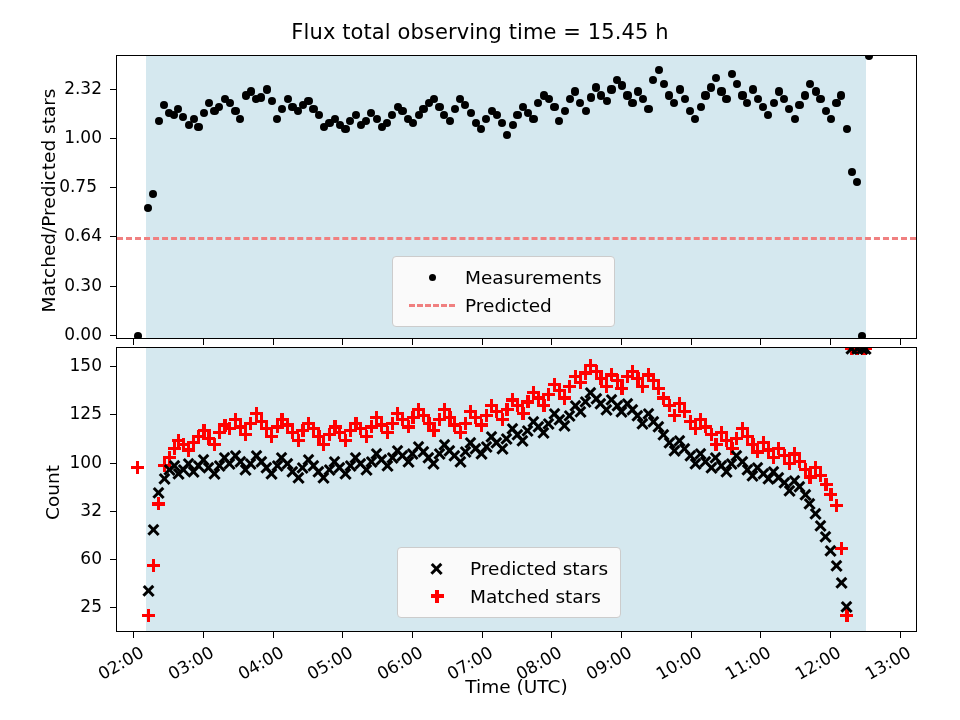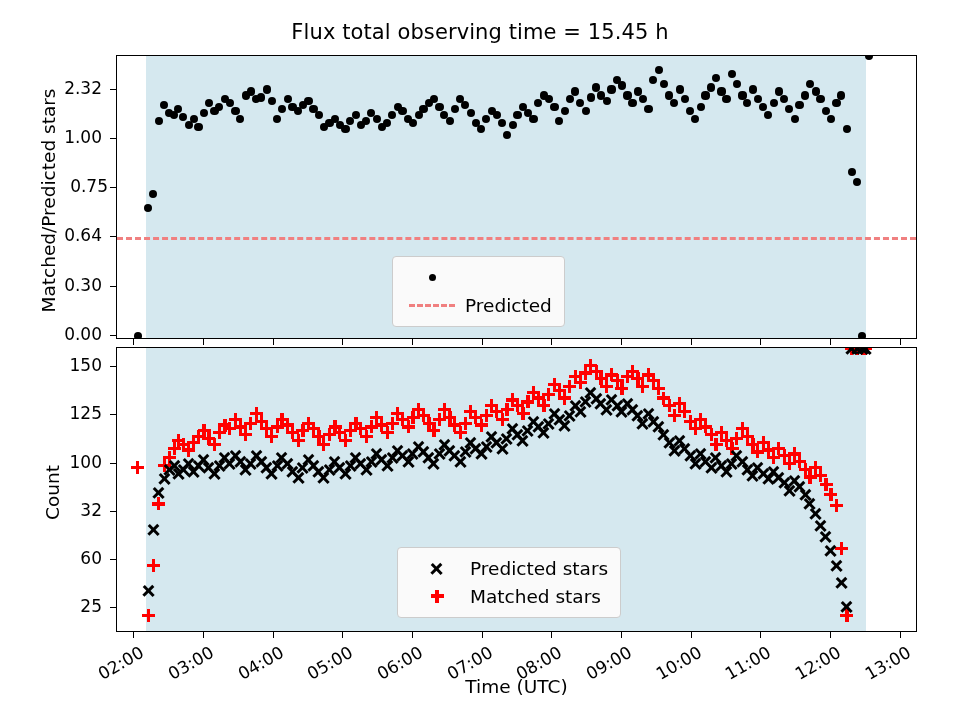--- a/index.html
+++ b/index.html
@@ -648,21 +648,21 @@
   </div>
 
   <div id="ticks-layer">
       <div class="ytick-mark" style="left: 110px; top: 335.056px;"></div>
       <div class="ytick-label" style="left: 42px; top: 326.056px;">0.00</div>
       <div class="ytick-mark" style="left: 110px; top: 285.75px;"></div>
       <div class="ytick-label" style="left: 42px; top: 276.75px;">0.30</div>
       <div class="ytick-mark" style="left: 110px; top: 236.444px;"></div>
       <div class="ytick-label" style="left: 42px; top: 227.444px;">0.64</div>
       <div class="ytick-mark" style="left: 110px; top: 187.139px;"></div>
-      <div class="ytick-label" style="left: 48px; top: 178.139px;">0.75</div>
+      <div class="ytick-label" style="left: 37px; top: 178.139px;">0.75</div>
       <div class="ytick-mark" style="left: 110px; top: 137.833px;"></div>
       <div class="ytick-label" style="left: 42px; top: 128.833px;">1.00</div>
       <div class="ytick-mark" style="left: 110px; top: 88.5278px;"></div>
       <div class="ytick-label" style="left: 42px; top: 79.5278px;">2.32</div>
       <div class="xtick-mark" style="left: 133.413px; top: 339px;"></div>
       <div class="xtick-mark" style="left: 203.065px; top: 339px;"></div>
       <div class="xtick-mark" style="left: 272.717px; top: 339px;"></div>
       <div class="xtick-mark" style="left: 342.37px; top: 339px;"></div>
       <div class="xtick-mark" style="left: 412.022px; top: 339px;"></div>
       <div class="xtick-mark" style="left: 481.674px; top: 339px;"></div>
@@ -708,20 +708,21 @@
       <div class="xtick-label" style="left: 765.935px; top: 642px; width: 68px;">12:00</div>
       <div class="xtick-mark" style="left: 899.587px; top: 632px;"></div>
       <div class="xtick-label" style="left: 835.587px; top: 642px; width: 68px;">13:00</div>
     </div>
 
   <div class="legend" id="legend-top" style="left: 392px; top: 256px;">
     <div class="legend-row">
       <span class="legend-key">
           <span class="key-dot"></span>
         </span>
+      <span class="legend-text">Measurements</span>
     </div>
     <div class="legend-row">
       <span class="legend-key">
           <span class="key-dash"></span>
         </span>
       <span class="legend-text">Predicted</span>
     </div>
   </div>
 
   <div class="legend" id="legend-bottom" style="left: 397px; top: 547px;">

